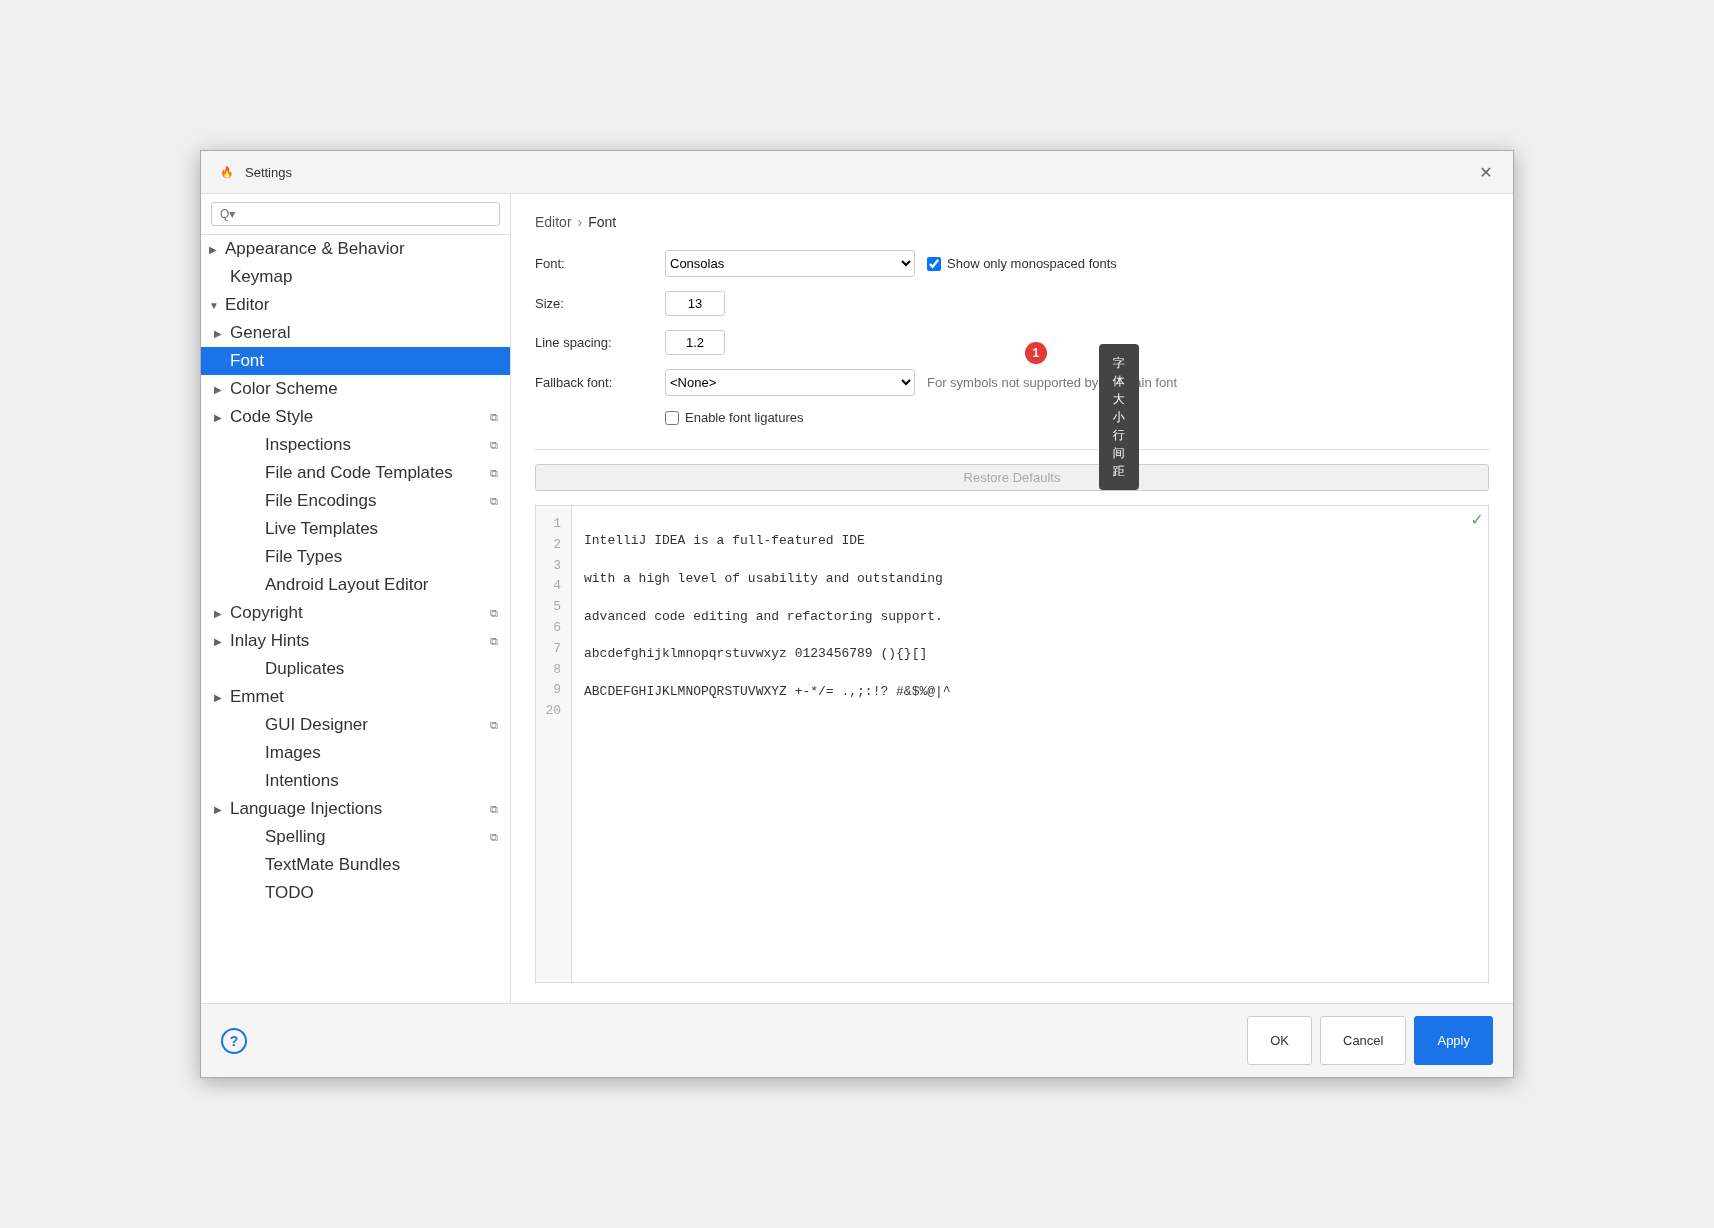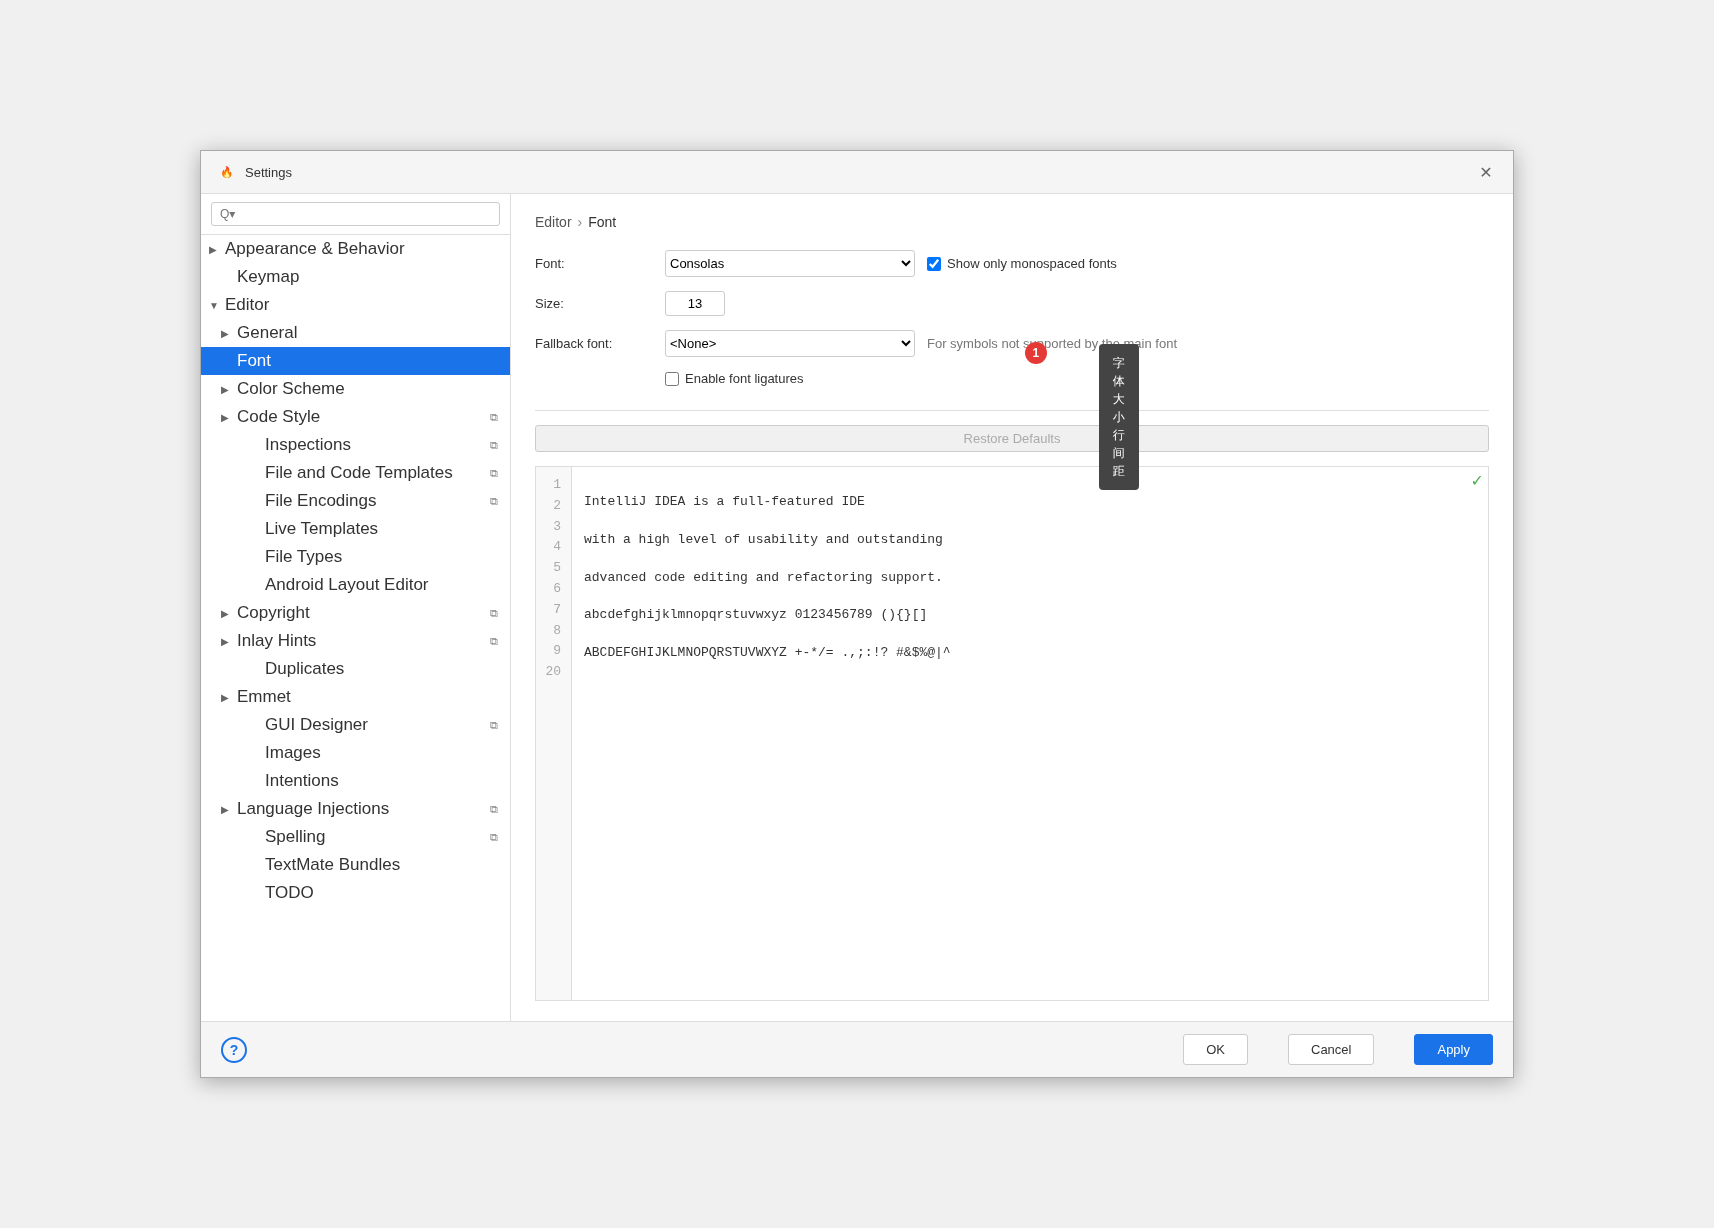--- a/index.html
+++ b/index.html
@@ -117,21 +117,21 @@
     .copy-icon {
       width: 16px;
       height: 16px;
       color: #888;
       font-size: 11px;
       display: flex;
       align-items: center;
       justify-content: center;
     }
     .tree-item.level-0 { padding-left: 8px; }
-    .tree-item.level-1 { padding-left: 20px; }
+    .tree-item.level-1 { padding-left: 13px; }
     .tree-item.level-2 { padding-left: 48px; }
     .content-area {
       flex: 1;
       display: flex;
       flex-direction: column;
       padding: 20px 24px;
       overflow-y: auto;
       position: relative;
     }
     .breadcrumb {
@@ -291,26 +291,25 @@
       cursor: pointer;
       display: flex;
       align-items: center;
       justify-content: center;
     }
     .bottom-actions {
       display: flex;
       gap: 8px;
     }
     .btn-ok, .btn-cancel, .btn-apply {
-      padding: 7px 22px;
+      padding: 16px 22px;
       font-size: 13px;
       border-radius: 3px;
       cursor: pointer;
       border: 1px solid #ccc;
-      margin-left: 32px;
     }
     .btn-ok {
       background: white;
       color: #333;
     }
     .btn-cancel {
       background: white;
       color: #333;
     }
     .btn-apply {
@@ -479,20 +478,24 @@
             <div class="tooltip-box">字体<br>大小<br>行间距</div>
           </div>
         </div>
       </div>
 
       <div class="form-row">
         <span class="form-label">Size:</span>
         <input class="form-input" type="text" value="13" style="">
       </div>
 
+      <div class="form-row">
+        <span class="form-label">Line spacing:</span>
+        <input class="form-input" type="text" value="1.2" style="">
+      </div>
 
       <div class="form-row">
         <span class="form-label">Fallback font:</span>
         <div class="form-control-group">
           <select class="form-select fallback-select">
             <option>&lt;None&gt;</option>
           </select>
           <span class="hint-text">For symbols not supported by the main font</span>
         </div>
       </div>

